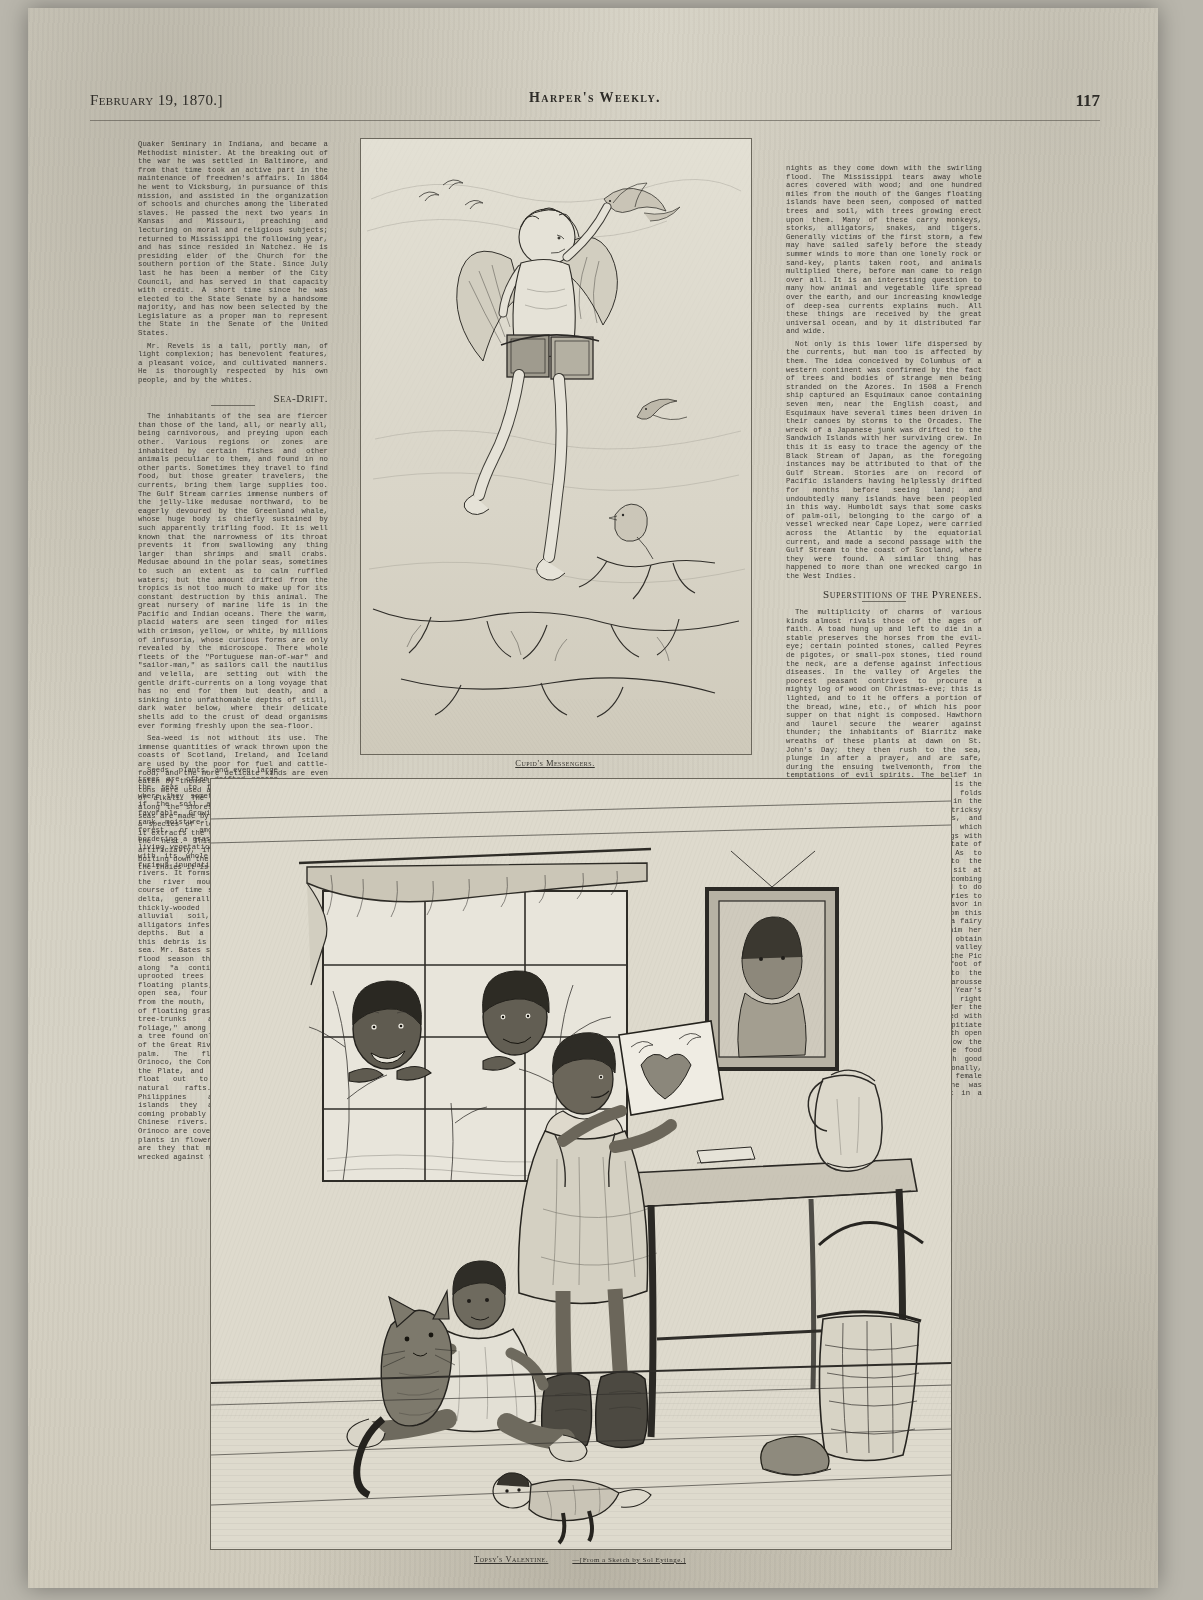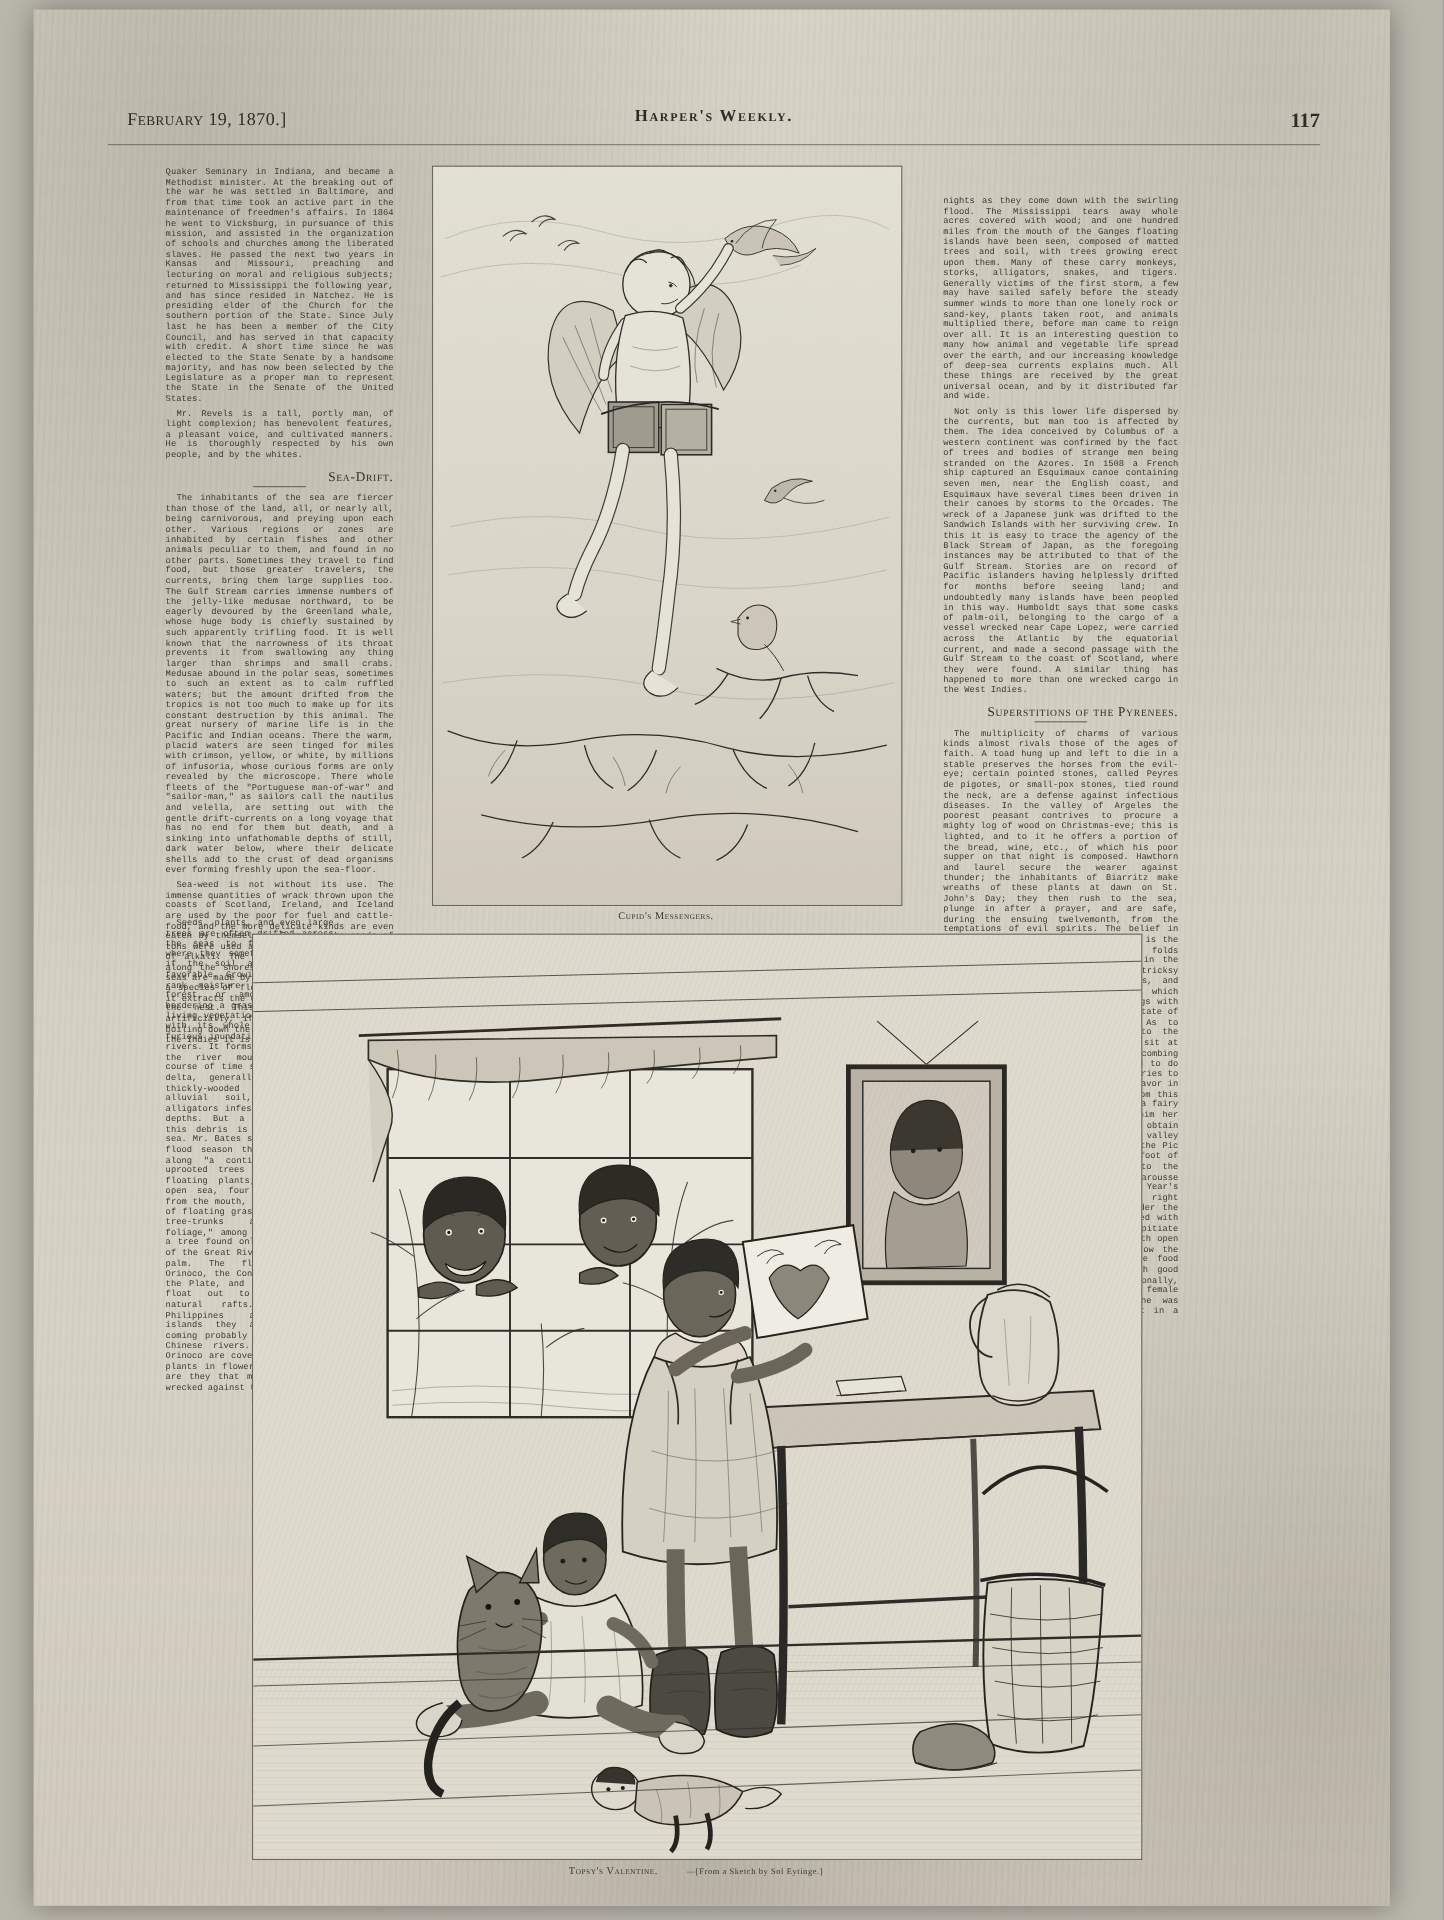--- a/index.html
+++ b/index.html
@@ -53,21 +53,20 @@
     width: 1010px;
     height: 26px;
     color: #2e2c28;
   }
   .mh-left {
     position: absolute;
     left: 0; top: 0;
     font-variant: small-caps;
     font-size: 15px;
     letter-spacing: 0.4px;
-    margin-left: 16px;
   }
   .mh-center {
     position: absolute;
     left: 0; right: 0; top: -2px;
     text-align: center;
     font-variant: small-caps;
     font-size: 14px;
     letter-spacing: 1.4px;
     font-weight: 600;
   }
@@ -131,20 +130,21 @@
     background: #dedacd;
     border: 1px solid #6b675c;
   }
   .fig1-cap, .fig2-cap {
     position: absolute;
     text-align: center;
     font-variant: small-caps;
     font-size: 8.5px;
     letter-spacing: 0.5px;
     color: #35332e;
+    text-decoration: underline;
   }
   .fig1-cap { left: 300px; top: 698px; width: 390px; }
 
   
   .fig2 {
     position: absolute;
     left: 150px;
     top: 718px;
     width: 740px;
     height: 770px;

